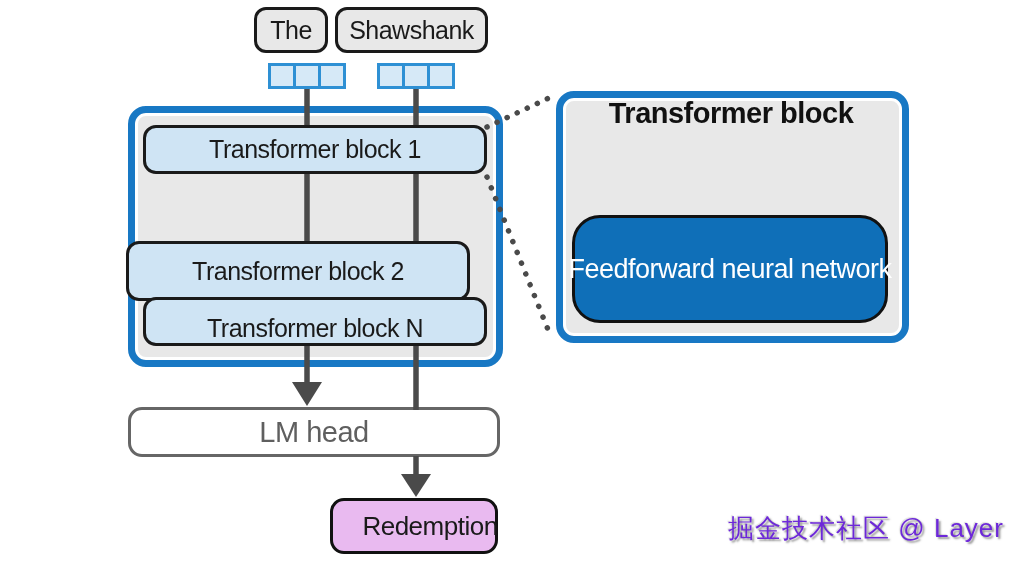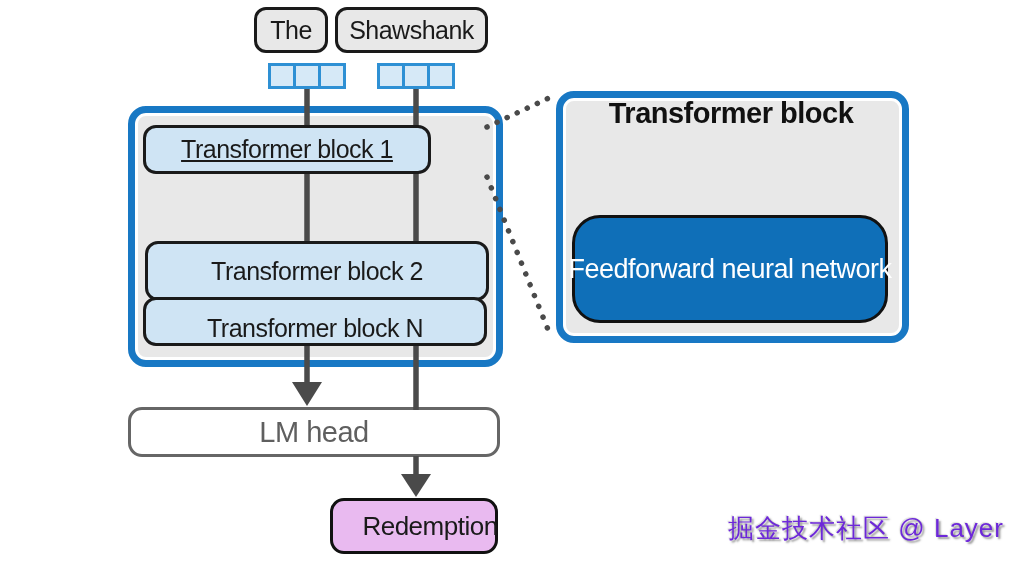--- a/index.html
+++ b/index.html
@@ -141,24 +141,24 @@
     <div class="embed-cell"></div>
   </div>
   <div class="embed-row" style="left:377px;top:63px;">
     <div class="embed-cell"></div>
     <div class="embed-cell"></div>
     <div class="embed-cell"></div>
   </div>
 
   <div class="box stack-container" style="left:128px;top:106px;width:375px;height:261px;"></div>
 
-  <div class="box t-block" style="left:143px;top:125px;width:288px;height:49px;text-decoration:underline;">
+  <div class="box t-block" style="left:143px;top:125px;width:344px;height:49px;">
     <span>Transformer block 1</span>
   </div>
-  <div class="box t-block" style="left:145px;top:241px;width:344px;height:60px;">
+  <div class="box t-block" style="left:126px;top:241px;width:344px;height:60px;">
     <span>Transformer block 2</span>
   </div>
   <div class="box t-block" style="left:143px;top:297px;width:344px;height:49px;align-items:flex-end;">
     <span>Transformer block N</span>
   </div>
 
   <div class="box lm-head" style="left:128px;top:407px;width:372px;height:50px;">
     <span>LM head</span>
   </div>
 

